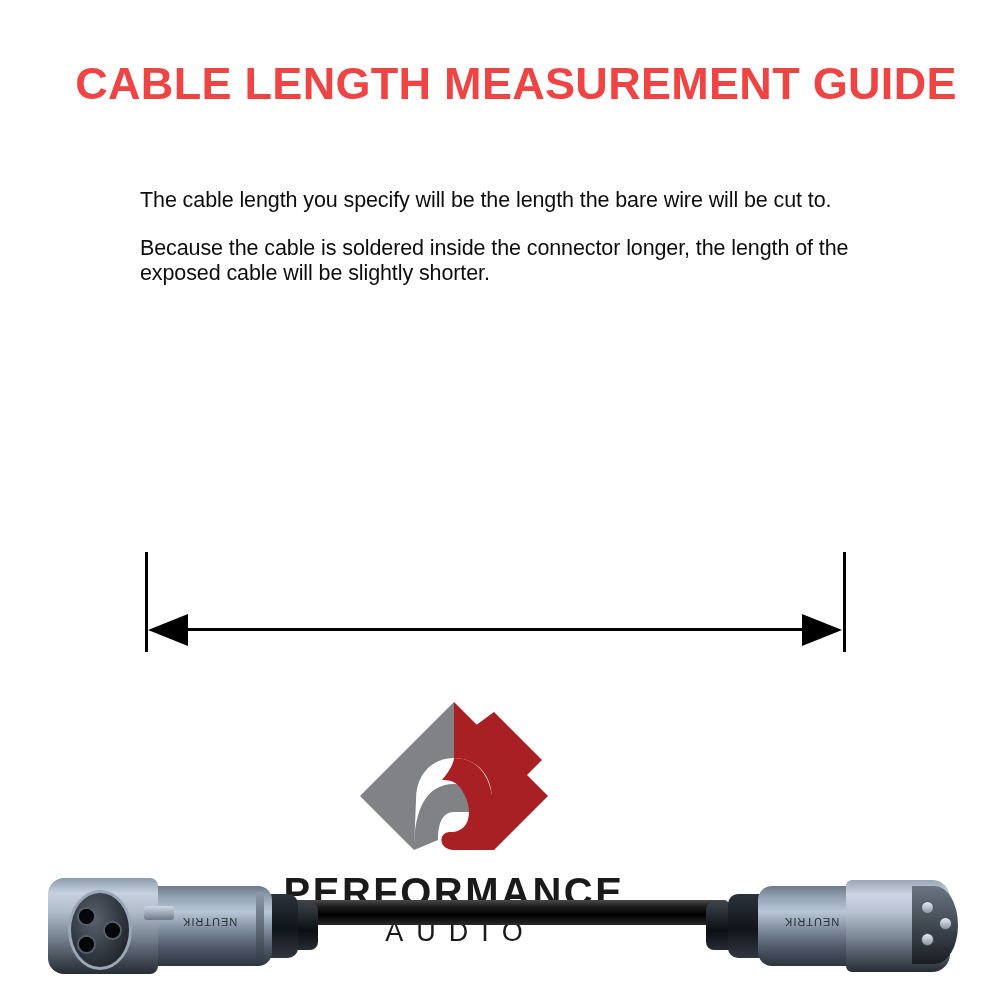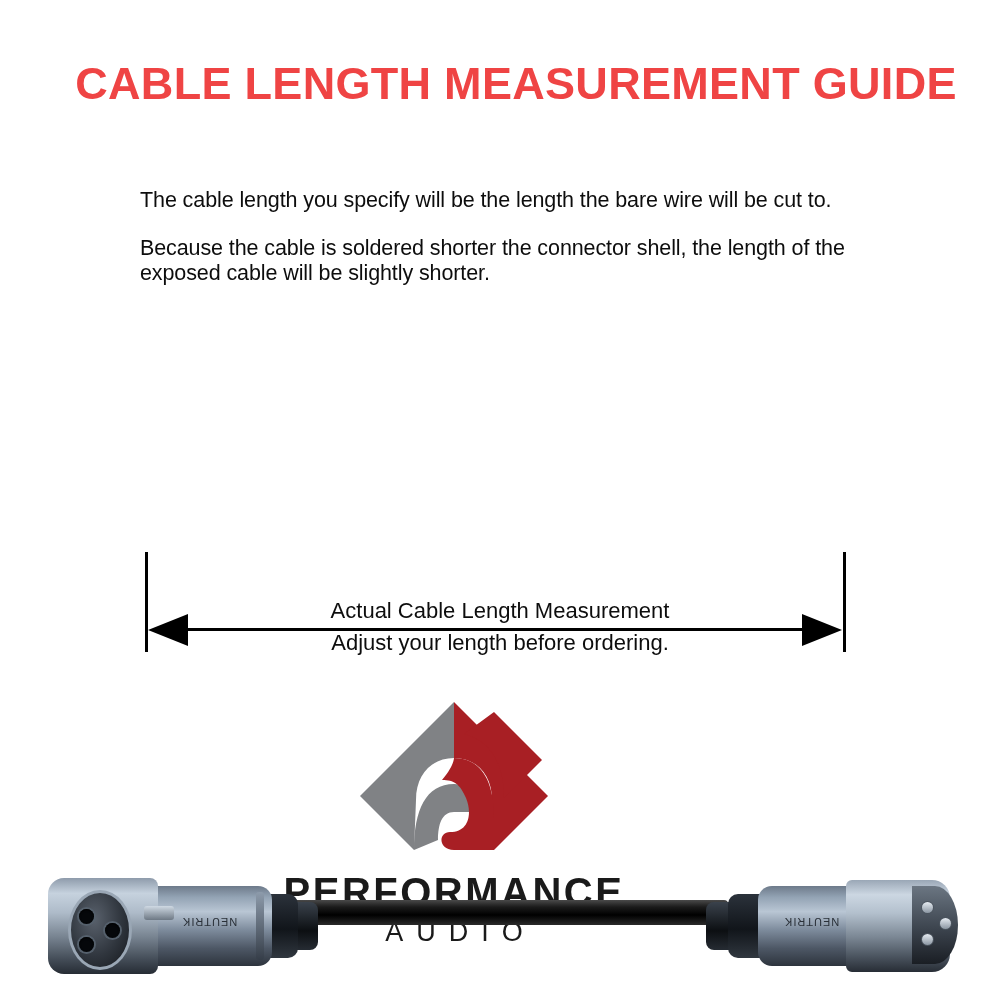--- a/index.html
+++ b/index.html
@@ -325,21 +325,21 @@
     font-family: "Liberation Sans", sans-serif;
   }
 </style>
 </head>
 <body>
 
 <div id="title">CABLE LENGTH MEASUREMENT GUIDE</div>
 
 <div id="paragraphs">
   <div class="para">The cable length you specify will be the length the bare wire will be cut to.</div>
-  <div class="para">Because the cable is soldered shorter the connector shell, the length of the exposed cable will be slightly shorter.</div>
+  <div class="para">Because the cable is soldered inside the connector longer, the length of the exposed cable will be slightly shorter.</div>
 </div>
 
 <div id="cable-wrap">
 
   <div class="cable-cord"></div>
 
   <div id="connector-female">
     <div class="fem-strain"></div>
     <div class="fem-collar"></div>
     <div class="fem-barrel"></div>
@@ -369,24 +369,20 @@
     </div>
   </div>
 </div>
 
 <div id="measure">
   <div class="ext-line" id="ext-left"></div>
   <div class="ext-line" id="ext-right"></div>
   <div class="dim-line"></div>
   <div class="arrow" id="arrow-left"></div>
   <div class="arrow" id="arrow-right"></div>
-  <div id="measure-labels">
-    <div><span class="measure-line1">Actual Cable Length Measurement</span></div>
-    <div class="measure-line2">Adjust your length before ordering.</div>
-  </div>
 </div>
 
 <div id="logo">
   <div id="logo-mark">
     <svg width="200" height="162" viewBox="0 0 200 162" xmlns="http://www.w3.org/2000/svg">
 
       <path d="M100 2 L6 96 L60 150 L62 100 C62 74 78 58 100 58 Z" fill="#808285"></path>
       <path d="M60 150 C60 110 72 84 100 84 C120 84 130 96 130 112 L100 112 C88 112 84 124 84 140 Z" fill="#808285"></path>
 
       <path d="M100 2 L194 96 L140 150 L138 100 C138 74 122 58 100 58 Z" fill="#a81f24"></path>

